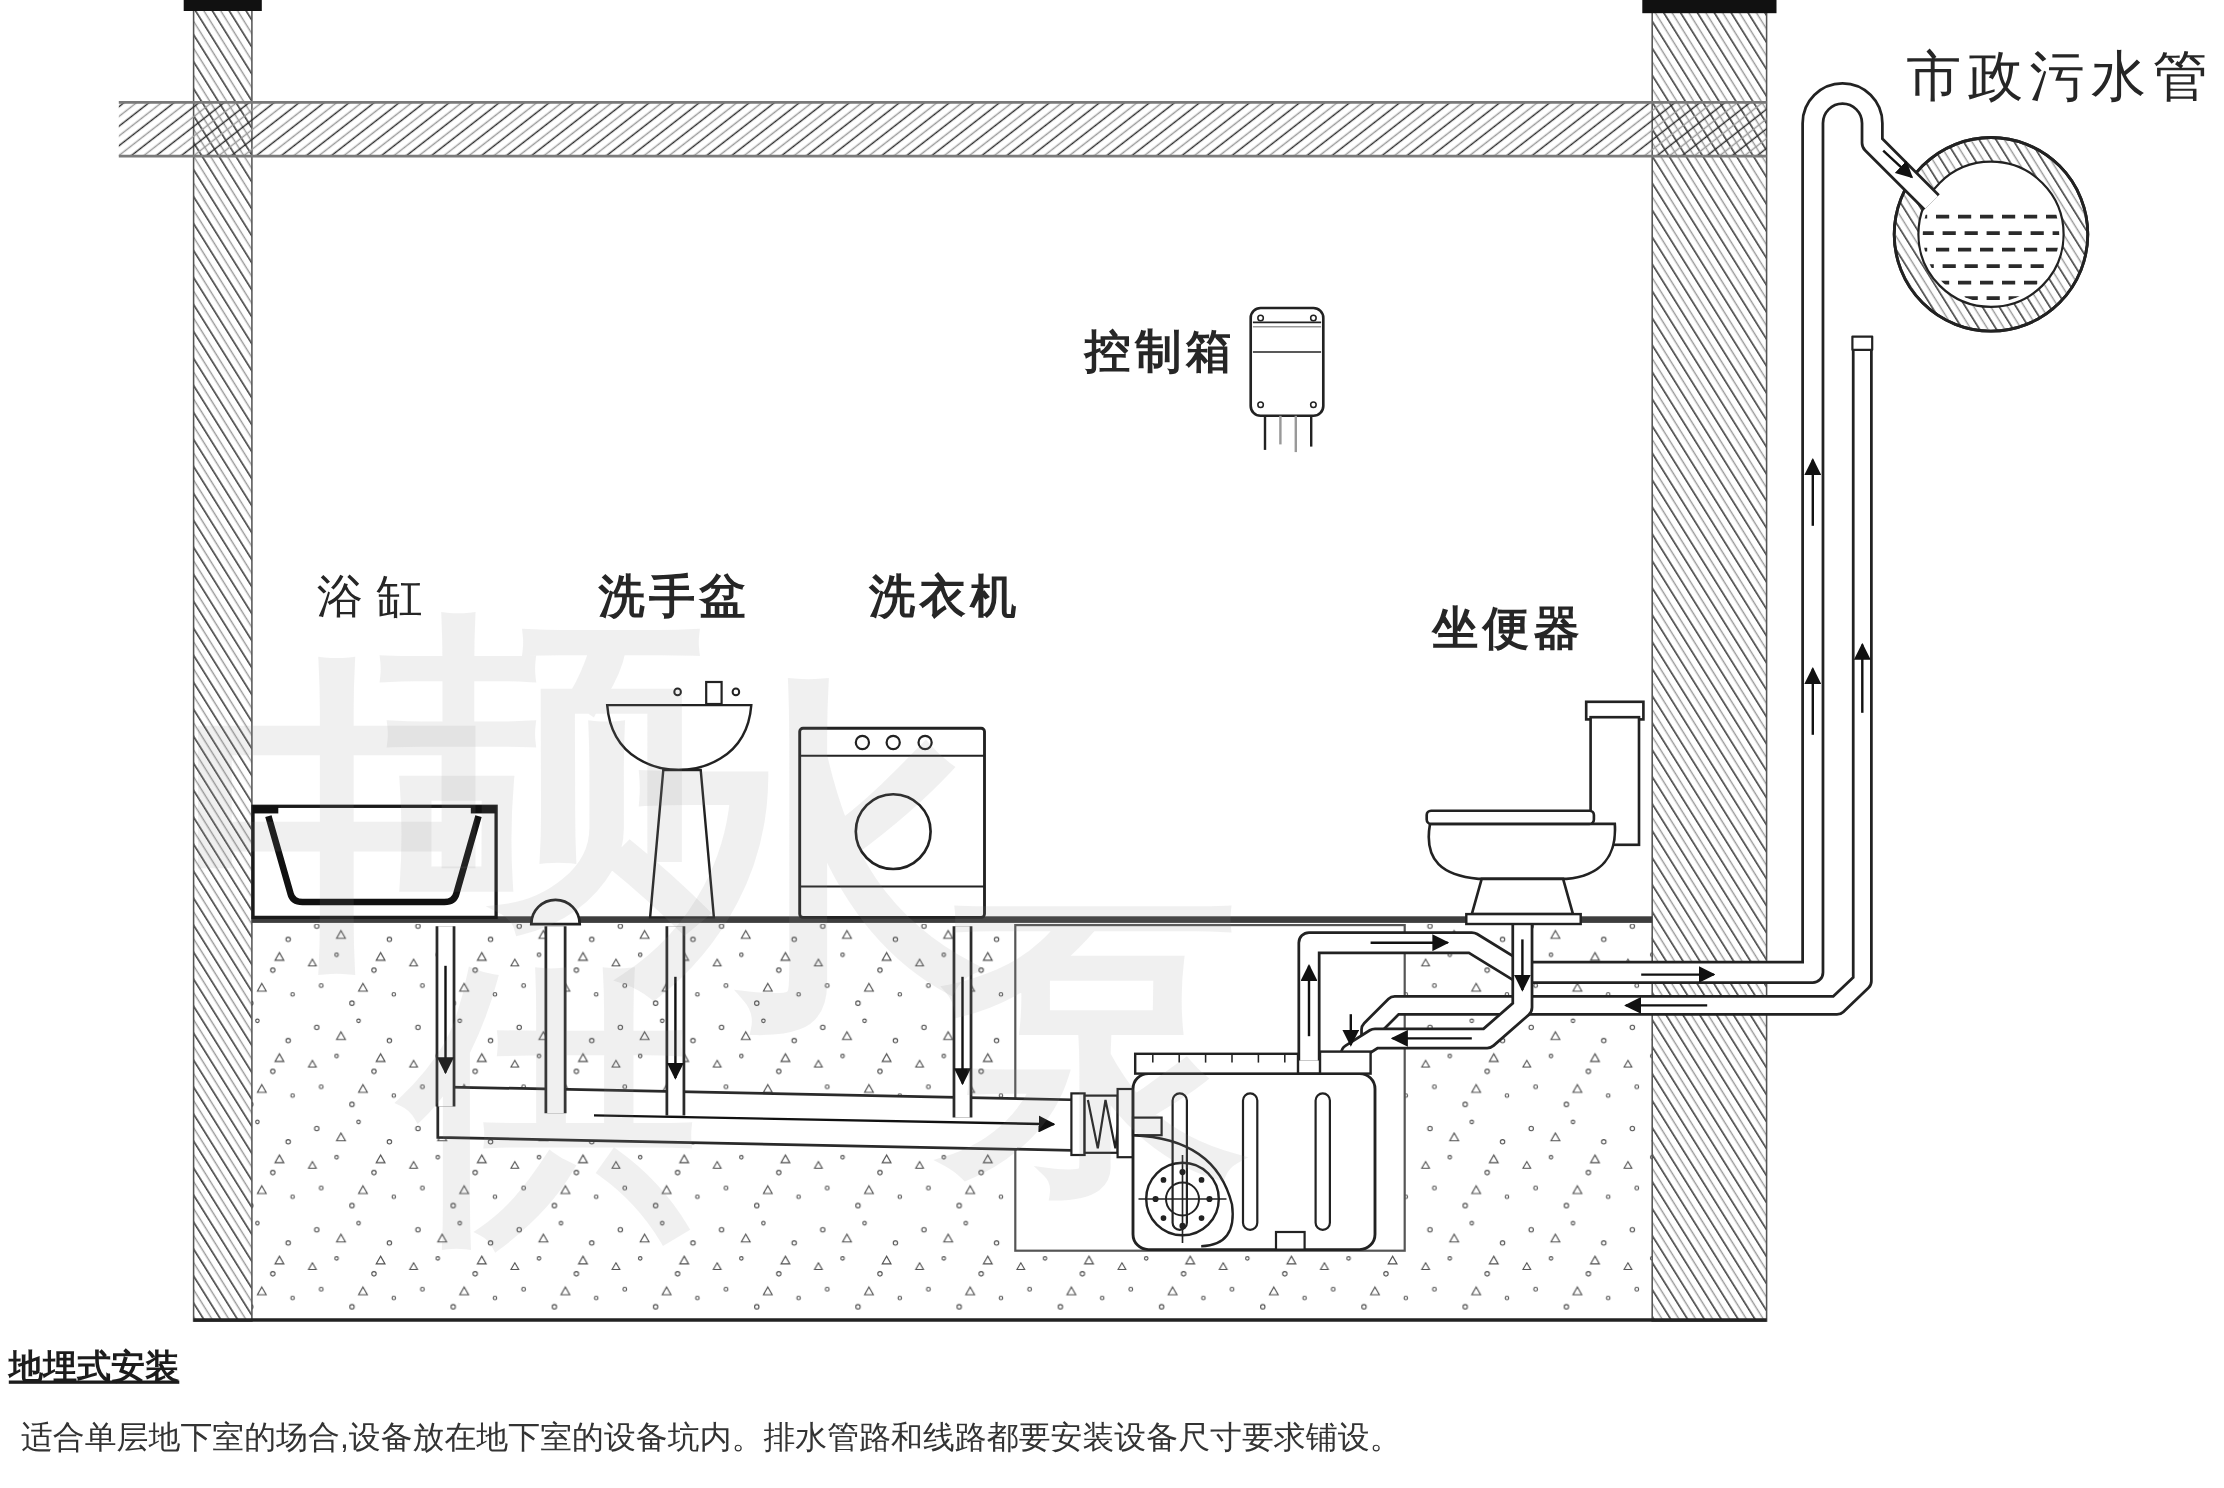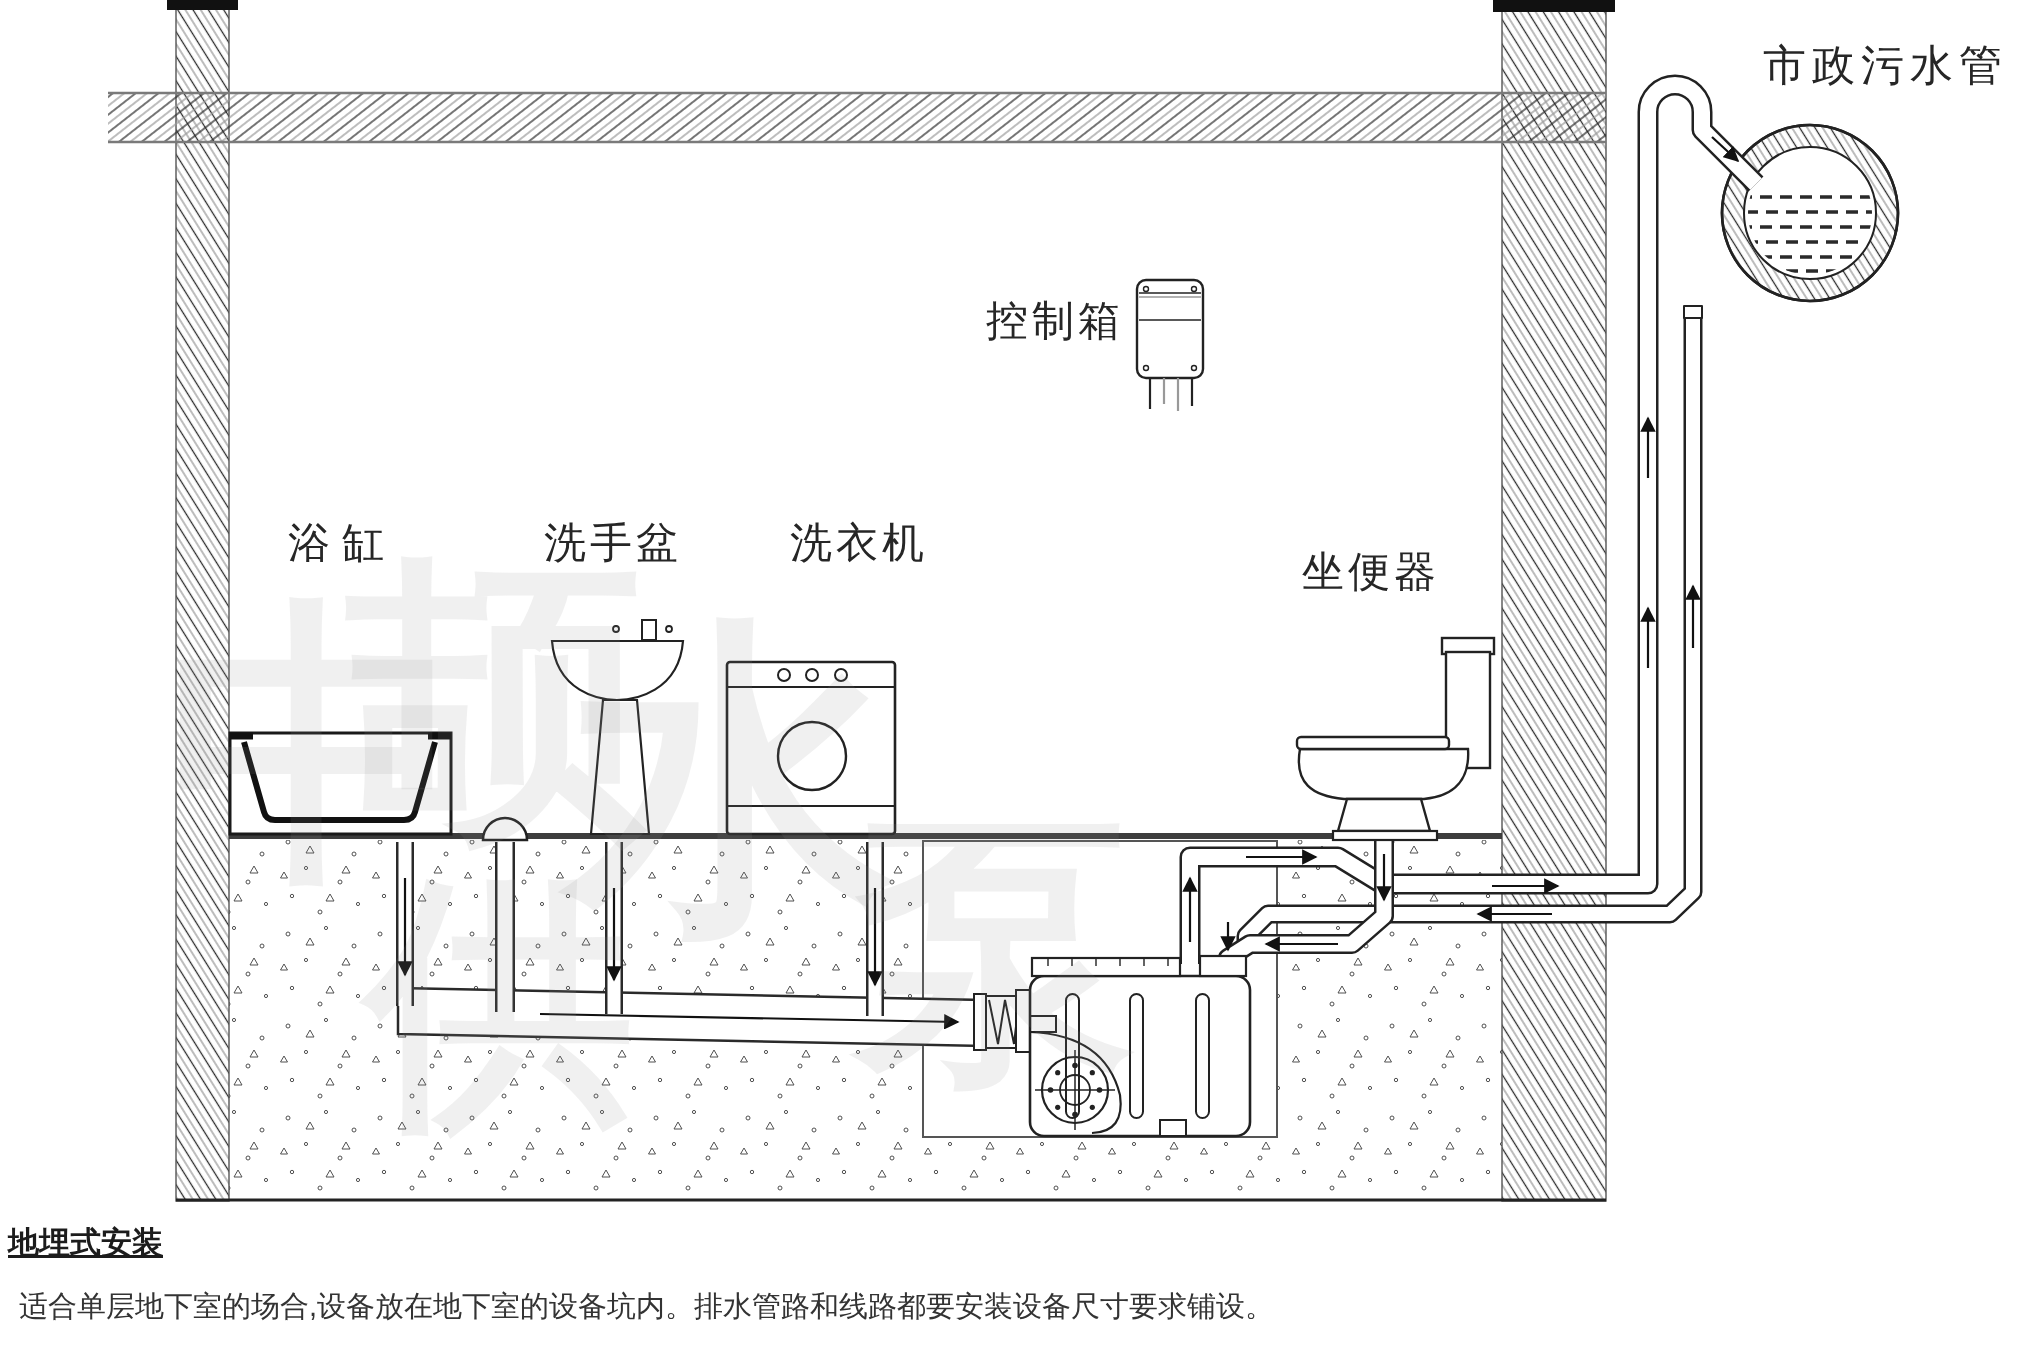--- a/index.html
+++ b/index.html
@@ -2,22 +2,22 @@
 <html><head>
 <meta charset="utf-8">
 <style>
   html,body{margin:0;padding:0;background:#ffffff;}
   #stage{position:relative;width:2022px;height:1353px;background:#fff;overflow:hidden;
          font-family:"Liberation Sans",sans-serif;}
   #drawing{position:absolute;left:0;top:0;}
   .dlabel{position:absolute;color:#262626;font-family:"Liberation Serif",serif;
           font-size:42px;line-height:1.1;white-space:nowrap;}
   .ls-wide{letter-spacing:12px;}
-  .ls-med{letter-spacing:4px;}
-  .ls-big{letter-spacing:6px;font-size:43px;margin-left:30px;}
+  .ls-med{letter-spacing:4px;font-weight:bold;}
+  .ls-big{letter-spacing:6px;font-size:50px;}
   #watermark{position:absolute;left:0;top:0;width:100%;height:100%;pointer-events:none;}
   .wm{position:absolute;color:#8f8f8f;opacity:0.13;font-weight:bold;
       font-family:"Liberation Serif",serif;line-height:1;}
   #caption{position:absolute;left:8px;top:1222px;width:1600px;color:#1c1c1c;}
   #caption h3{margin:0 0 12px 0;font-size:31px;font-weight:bold;
               text-decoration:underline;display:inline-block;}
   #caption p{margin:11px;font-size:29px;color:#333;}
 </style>
 </head>
 <body>

